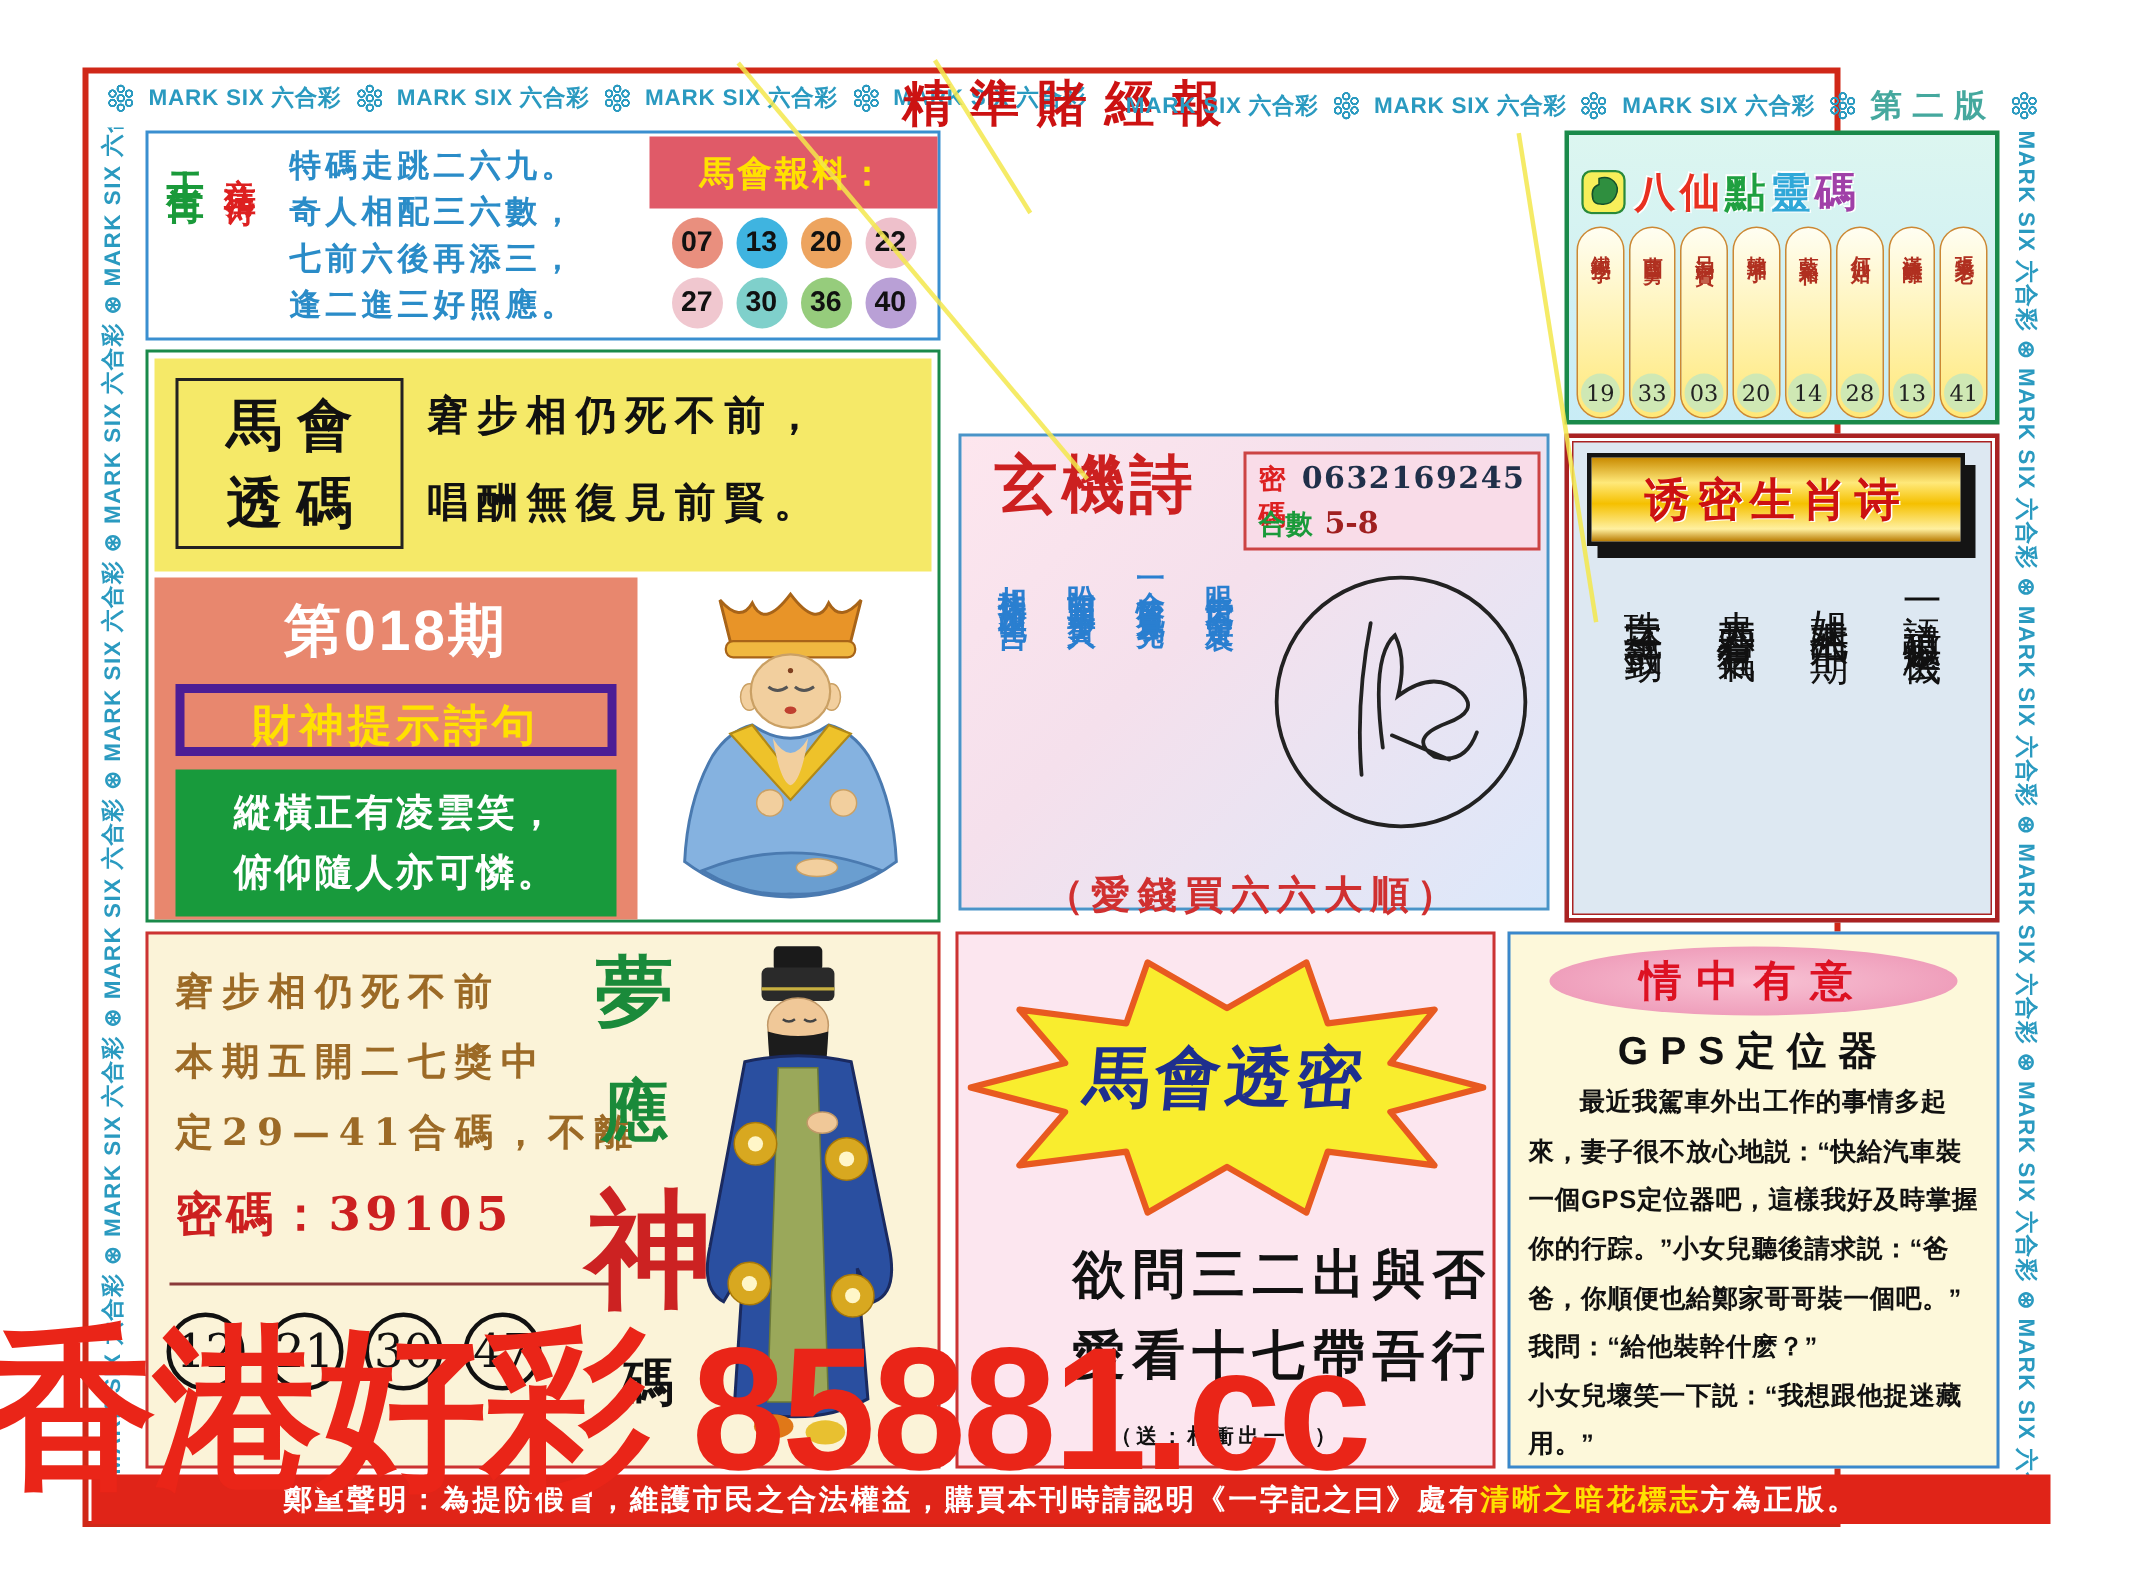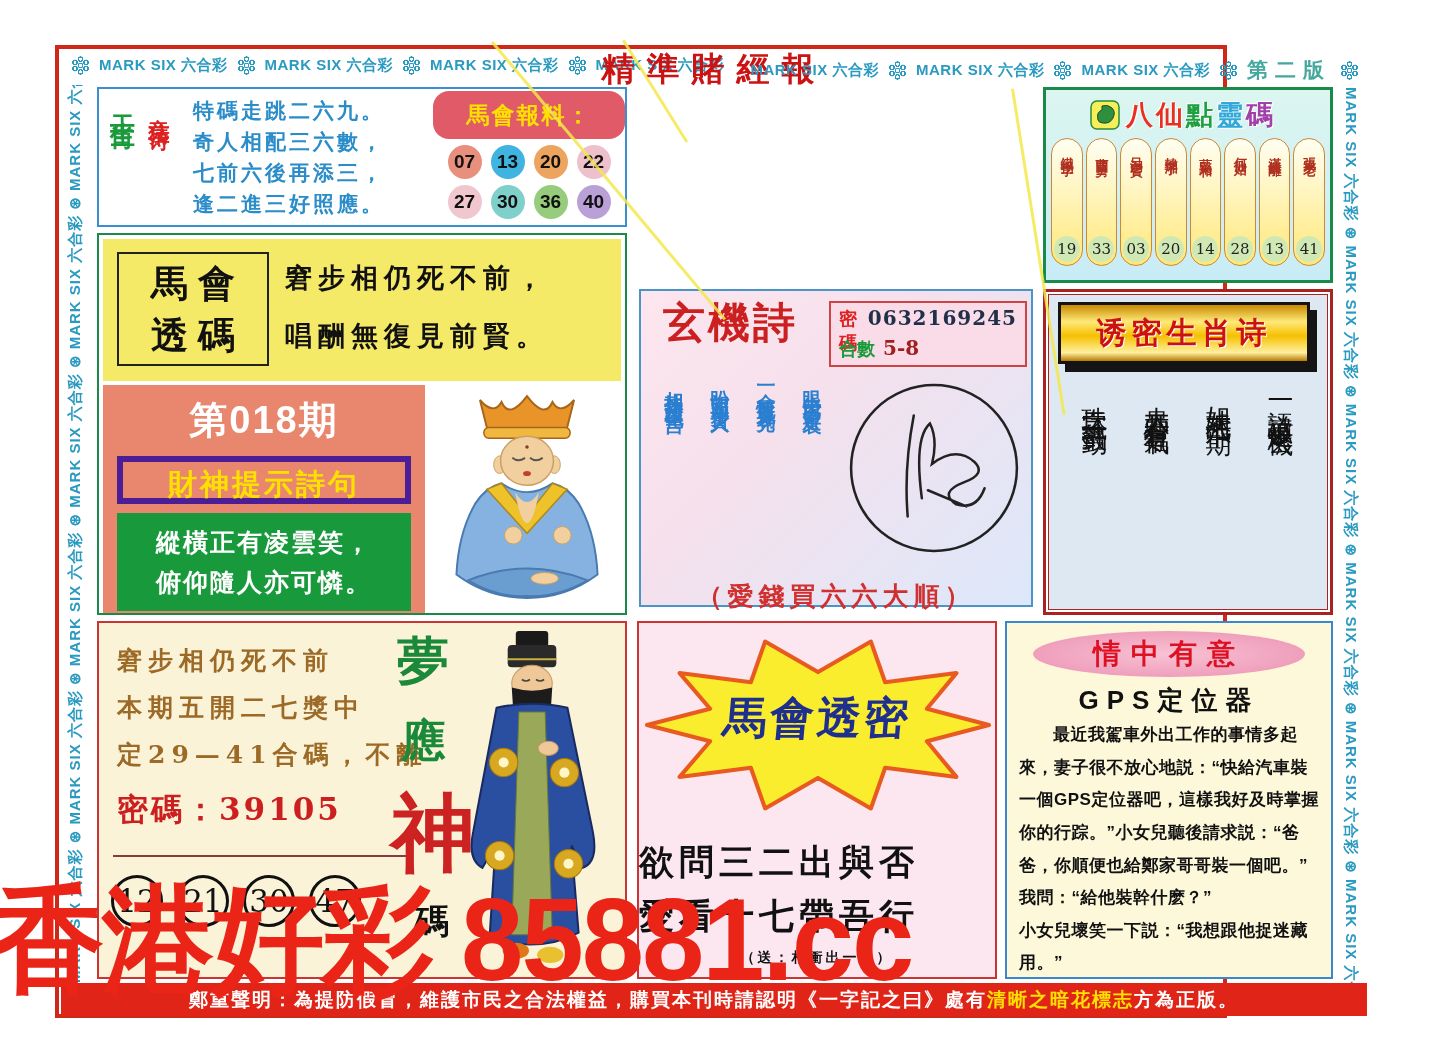--- a/index.html
+++ b/index.html
@@ -30,31 +30,31 @@
   .strip.r .strip-inner{left:29px;top:2px;transform:rotate(90deg);transform-origin:0 0;}
   
   .panel{position:absolute;background:#fff;}
   
   .p1{left:38px;top:38px;width:530px;height:140px;border:2.5px solid #3a8fd0;}
   .vcol{writing-mode:vertical-rl;text-orientation:upright;position:absolute;}
   .zo-main{left:8px;top:4px;font-size:25px;font-weight:bold;color:#1a9a3a;letter-spacing:4px;}
   .zo-sub{left:46px;top:12px;font-size:21px;font-weight:bold;color:#dd2020;letter-spacing:6px;}
   .zo-poem{position:absolute;left:94px;top:6px;width:238px;font-size:21px;font-weight:bold;color:#2a8cc8;line-height:31px;letter-spacing:3px;}
   .bl{position:absolute;left:334px;top:2px;width:192px;bottom:2px;}
-  .bl-hd{height:48px;background:#e05a68;color:#ffe100;font-size:23px;font-weight:bold;text-align:center;line-height:48px;letter-spacing:2px;border-radius:16px;}
+  .bl-hd{height:48px;background:#e05a68;color:#ffe100;font-size:23px;font-weight:bold;text-align:center;line-height:48px;letter-spacing:2px;}
   .bl-row{display:flex;gap:9px;justify-content:center;margin-top:6px;}
   .ball{width:34px;height:34px;border-radius:50%;display:flex;align-items:center;justify-content:center;font-size:19px;font-weight:bold;color:#111;}
   
   .p2{left:580px;top:38px;width:394px;height:196px;border:2.5px solid #4a94c8;background:#fffdf0;}
   .photo{float:left;width:92px;height:52px;margin:5px 8px 2px 5px;background:linear-gradient(180deg,#9ab8d8 0%,#c2d6e2 34%,#5a8a4a 36%,#3c6c3c 68%,#26462a 100%);box-shadow:inset 0 0 0 1px #456;}
   .news-txt{padding:5px 9px;font-size:15px;line-height:1.56;color:#e07818;font-weight:bold;letter-spacing:.5px;}
   .news-sign{color:#2a9a3a;margin-left:2.5em;}
   
   .p3{left:984px;top:38px;width:290px;height:196px;border:3px solid #1a8a4a;background:linear-gradient(180deg,#dcf6f0,#c8ecf6);}
-  .bx-hd{display:flex;align-items:center;gap:6px;padding:7px 6px 0 8px;margin-left:36px;}
+  .bx-hd{display:flex;align-items:center;gap:6px;padding:20px 6px 0 8px;}
   .bx-title{font-size:27px;font-weight:bold;letter-spacing:3px;text-shadow:1px 1px 0 #fff,-1px -1px 0 #fff;}
   .bx-title .c0,.bx-title .c1{color:#e83020;} .bx-title .c2{color:#1fa040;} .bx-title .c3{color:#30a8d8;} .bx-title .c4{color:#a040a8;}
   .pills{display:flex;gap:3px;padding:5px 5px;}
   .pill{flex:1;height:128px;border:1.5px solid #cc8833;border-radius:16px;background:linear-gradient(180deg,#fffef2,#ffe878);position:relative;display:flex;justify-content:center;}
   .pill-name{writing-mode:vertical-rl;text-orientation:upright;font-size:13px;font-weight:bold;color:#b03020;letter-spacing:3px;margin-top:8px;}
   .pill-num{position:absolute;bottom:3px;left:50%;transform:translateX(-50%);width:26px;height:26px;border-radius:50%;background:#cfe8b4;display:flex;align-items:center;justify-content:center;font-size:15px;font-family:"DejaVu Serif",serif;color:#222;}
   
   .p4{left:38px;top:184px;width:530px;height:382px;border:2.5px solid #1a8a4a;}
   .tm-box{position:absolute;left:4px;top:4px;width:518px;height:142px;background:#f5e968;}
   .tm-label{position:absolute;left:14px;top:13px;width:152px;height:114px;border:2.5px solid #222;display:flex;flex-direction:column;justify-content:center;align-items:center;font-family:"DejaVu Serif",serif;font-size:37px;font-weight:bold;color:#111;letter-spacing:10px;line-height:52px;text-indent:10px;}
@@ -90,21 +90,21 @@
   .callig{position:absolute;left:292px;top:4px;width:64px;text-align:center;font-family:"DejaVu Serif",serif;font-weight:bold;}
   .cg0{font-size:52px;color:#1a8a3a;display:block;}
   .cg1{font-size:45px;color:#1a8a3a;display:block;margin-top:14px;}
   .cg2{font-size:84px;color:#cc2222;display:block;margin-top:6px;}
   .cg3{font-size:34px;color:#111;display:block;margin-top:8px;margin-left:18px;}
   .deity{position:absolute;left:352px;top:4px;width:162px;height:348px;}
   
   .p8{left:578px;top:572px;width:360px;height:358px;border:2.5px solid #cc3333;background:#fce6ef;}
   .star-wrap{position:absolute;left:6px;top:12px;width:346px;height:180px;}
   .star-txt{position:absolute;left:28px;top:66px;width:300px;text-align:center;font-size:44px;font-weight:bold;color:#1e2f8e;letter-spacing:3px;transform:skewX(-5deg);}
-  .tmi-poem{position:absolute;left:0;top:212px;width:100%;text-align:left;font-size:35px;font-weight:bold;color:#111;letter-spacing:5px;line-height:54px;}
+  .tmi-poem{position:absolute;left:0;top:200px;width:100%;text-align:right;font-size:35px;font-weight:bold;color:#111;letter-spacing:5px;line-height:54px;}
   .tmi-note{position:absolute;left:0;top:326px;width:100%;text-align:center;font-size:14px;font-weight:bold;color:#111;letter-spacing:3px;}
   
   .p9{left:946px;top:572px;width:328px;height:358px;border:2.5px solid #3a88cc;background:#fdf8da;}
   .gps-ell{position:absolute;left:50%;top:8px;transform:translateX(-50%);width:272px;height:46px;border-radius:50%;background:radial-gradient(ellipse at center,#f8c2d4 0%,#ee9ab8 80%);display:flex;align-items:center;justify-content:center;font-size:28px;font-weight:bold;color:#dd1122;letter-spacing:10px;font-family:"DejaVu Serif",serif;}
   .gps-sub{position:absolute;left:0;top:60px;width:100%;text-align:center;font-size:26px;font-weight:bold;color:#111;letter-spacing:8px;}
   .gps-body{position:absolute;left:0;top:96px;width:100%;padding:0 12px;font-size:17px;font-weight:bold;color:#111;line-height:1.92;letter-spacing:.5px;}
   .gps-body p{margin:0;} .gps-body p.first{text-indent:2em;}
   
   .disc{position:absolute;left:2px;top:934px;width:1306px;height:33px;background:#e02418;color:#fff;display:flex;align-items:center;justify-content:center;font-size:19px;font-weight:bold;letter-spacing:2px;white-space:nowrap;z-index:7;}
   .disc .hl{color:#ffe100;}

